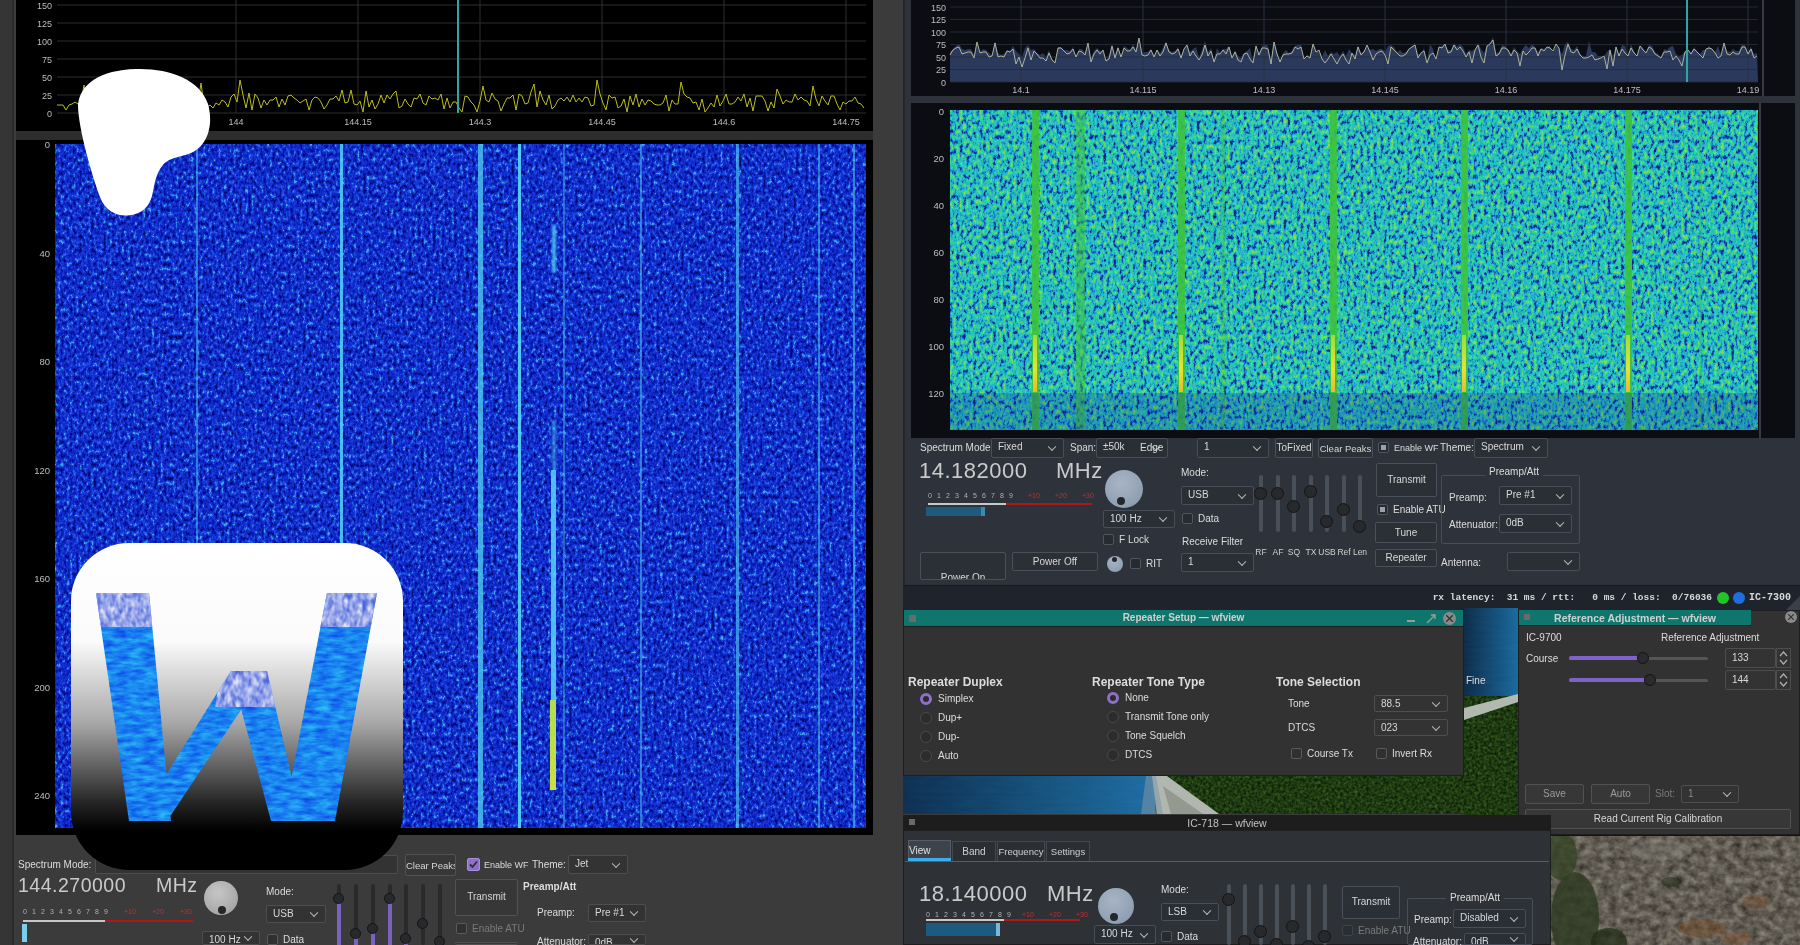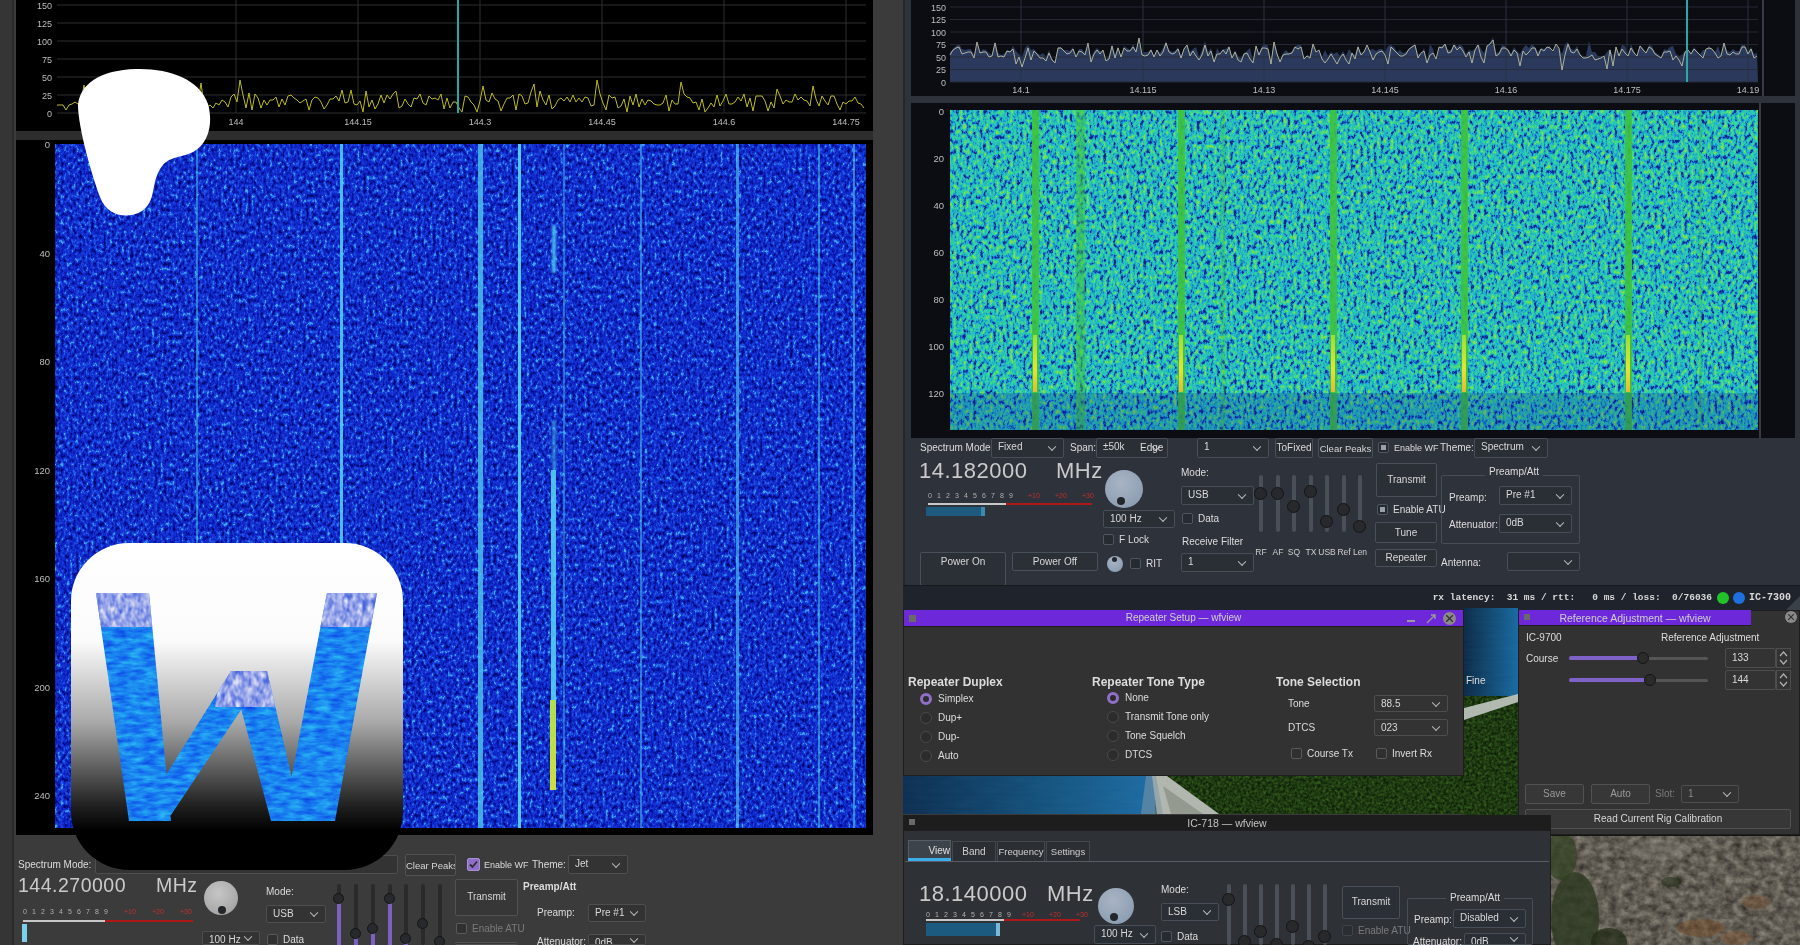--- a/index.html
+++ b/index.html
@@ -13,21 +13,21 @@
 .cb{position:absolute;width:11px;height:11px;background:#303030;border:1px solid #5a5a5a;border-radius:2px}
 .cb2{position:absolute;width:11px;height:11px;background:#262b31;border:1px solid #50565e;border-radius:2px}
 .freq{position:absolute;font-size:20px;color:#cacaca;letter-spacing:0.5px}
 .knob{position:absolute;border-radius:50%;background:radial-gradient(circle at 42% 35%,#c6c6c6,#a8a8a8 70%,#8d8d8d)}
 .knob2{position:absolute;border-radius:50%;background:radial-gradient(circle at 42% 35%,#a8b4c4,#8fa0b4 70%,#76879c)}
 .kdot{position:absolute;border-radius:50%;background:#23262a}
 .vslider{position:absolute;width:4px;background:#2a2a2a;border-radius:2px}
 .vslider2{position:absolute;width:4px;background:#4a5058;border-radius:2px}
 .shandle{position:absolute;width:11px;height:11px;border-radius:50%;background:#27292c;border:1px solid #141414}
 .purp{position:absolute;width:4px;background:#7b62c0}
-.titlebar{position:absolute;background:#6d28d9;border-bottom:1px solid #1f1f1f;color:#cfcfcf;font-size:10px;font-weight:normal;text-align:center;white-space:nowrap}
+.titlebar{position:absolute;background:#0f766e;border-bottom:1px solid #1f1f1f;color:#cfcfcf;font-size:10px;font-weight:bold;text-align:center;white-space:nowrap}
 .grpbox{position:absolute;border:1px solid #4a4a4a;border-radius:2px}
 .radio{position:absolute;width:12px;height:12px;border-radius:50%;background:#2c2c2c;border:1px solid #4a4a4a}
 .radio2{position:absolute;width:12px;height:12px;border-radius:50%;background:#2c2c2c;border:3px solid #8f6fc8}
 .smnum{position:absolute;font-size:7px;color:#b9b9b9;letter-spacing:0;white-space:nowrap}
 </style></head><body>
 
 <div class="ab" style="left:0;top:0;width:903px;height:945px;background:#3b3b3b"></div>
 <div class="ab" style="left:0;top:0;width:14px;height:945px;background:#353535;border-right:2px solid #2a2a2a"></div>
 <div class="ab" style="left:16px;top:0;width:857px;height:131px;background:#000"></div>
 <svg class="ab" style="left:16px;top:0" width="857" height="131">
@@ -266,21 +266,21 @@
 <div class="ab" style="left:926px;top:507px;width:55px;height:9px;background:#1d5a7e"></div>
 <div class="ab" style="left:981px;top:507px;width:4px;height:9px;background:#3d8ab0"></div>
 <div class="lbl" style="left:1181px;top:467px">Mode:</div>
 <div class="combo2" style="left:1181px;top:486px;width:73px;height:19px">USB<div class="chev"></div></div>
 <div class="combo2" style="left:1103px;top:510px;width:72px;height:18px">100 Hz<div class="chev"></div></div>
 <div class="cb2" style="left:1182px;top:513px"></div>
 <div class="lbl" style="left:1198px;top:513px">Data</div>
 <div class="cb2" style="left:1103px;top:534px"></div>
 <div class="lbl" style="left:1119px;top:534px">F Lock</div>
 <div class="lbl" style="left:1182px;top:536px">Receive Filter</div>
-<div class="btn2" style="left:920px;top:552px;width:86px;height:34px;padding-top:3px">Power On</div>
+<div class="btn2" style="left:920px;top:552px;width:86px;height:28px;padding-top:19px">Power On</div>
 <div class="btn2" style="left:1012px;top:552px;width:86px;height:19px;padding-top:3px">Power Off</div>
 <div class="knob2" style="left:1107px;top:556px;width:16px;height:16px"></div>
 <div class="kdot" style="left:1112px;top:557px;width:5px;height:5px"></div>
 <div class="cb2" style="left:1130px;top:558px"></div>
 <div class="lbl" style="left:1146px;top:558px">RIT</div>
 <div class="combo2" style="left:1181px;top:553px;width:73px;height:19px">1<div class="chev"></div></div>
 <div class="vslider2" style="left:1259px;top:475px;height:57px"></div>
 <div class="shandle" style="left:1254px;top:487px;width:13px;height:13px"></div>
 <div class="ab" style="left:1249px;top:547px;width:24px;text-align:center;font-size:8.5px;color:#d0d0d0">RF</div>
 <div class="vslider2" style="left:1276px;top:475px;height:57px"></div>
@@ -471,21 +471,21 @@
     <path d="M1 9 L4.5 13 L8 9" stroke="#b0b0b0" fill="none" stroke-width="1.2"></path>
   </svg>
 <div class="btn" style="left:1525px;top:784px;width:59px;height:20px;padding-top:3px;color:#9a9a9a">Save</div>
 <div class="btn" style="left:1591px;top:784px;width:59px;height:20px;padding-top:3px;color:#9a9a9a">Auto</div>
 <div class="lbl dim" style="left:1655px;top:788px">Slot:</div>
 <div class="combo" style="left:1681px;top:785px;width:58px;height:18px;color:#8a8a8a">1<div class="chev"></div></div>
 <div class="btn" style="left:1525px;top:809px;width:266px;height:20px;padding-top:3px">Read Current Rig Calibration</div>
 <div class="ab" style="left:903px;top:815px;width:648px;height:130px;background:#2e3237;border:1px solid #1e1e1e"></div>
 <div class="titlebar" style="left:904px;top:815px;width:646px;height:16px;padding-top:2px;background:#1d1d1d;font-size:10.5px;font-weight:normal;color:#c2c2c2">IC-718 — wfview</div>
 <div class="ab" style="left:909px;top:819px;width:6px;height:6px;background:#6a6a6a"></div>
-<div class="ab" style="left:908px;top:840px;width:43px;height:21px;background:#3c434b;border:1px solid #565d66;border-bottom:none;color:#e0e0e0;font-size:10px;text-align:right;padding-top:4px">View</div>
+<div class="ab" style="left:908px;top:840px;width:43px;height:21px;background:#3c434b;border:1px solid #565d66;border-bottom:none;color:#e0e0e0;font-size:10px;text-align:left;padding-top:4px">View</div>
 <div class="ab" style="left:908px;top:858px;width:43px;height:3px;background:#3daee9"></div>
 <div class="ab" style="left:952px;top:841px;width:44px;height:20px;background:#2b2f34;border:1px solid #43484f;border-bottom:none;color:#cfcfcf;font-size:10px;text-align:center;padding-top:4px">Band</div>
 <div class="ab" style="left:997px;top:841px;width:48px;height:20px;background:#2b2f34;border:1px solid #43484f;border-bottom:none;color:#cfcfcf;font-size:9.5px;text-align:center;padding-top:4px">Frequency</div>
 <div class="ab" style="left:1046px;top:841px;width:44px;height:20px;background:#2b2f34;border:1px solid #43484f;border-bottom:none;color:#cfcfcf;font-size:9.5px;text-align:center;padding-top:4px">Settings</div>
 <div class="ab" style="left:905px;top:861px;width:644px;height:1px;background:#565d66"></div>
 <div class="freq" style="left:919px;top:881px;font-size:22px">18.140000</div>
 <div class="freq" style="left:1047px;top:881px;font-size:22px">MHz</div>
 <div class="smnum" style="left:926px;top:911px;letter-spacing:5.1px;color:#b0b0b0">0123456789</div>
 <div class="smnum" style="left:1022px;top:911px;color:#c03030">+10</div>
 <div class="smnum" style="left:1049px;top:911px;color:#c03030">+20</div>

